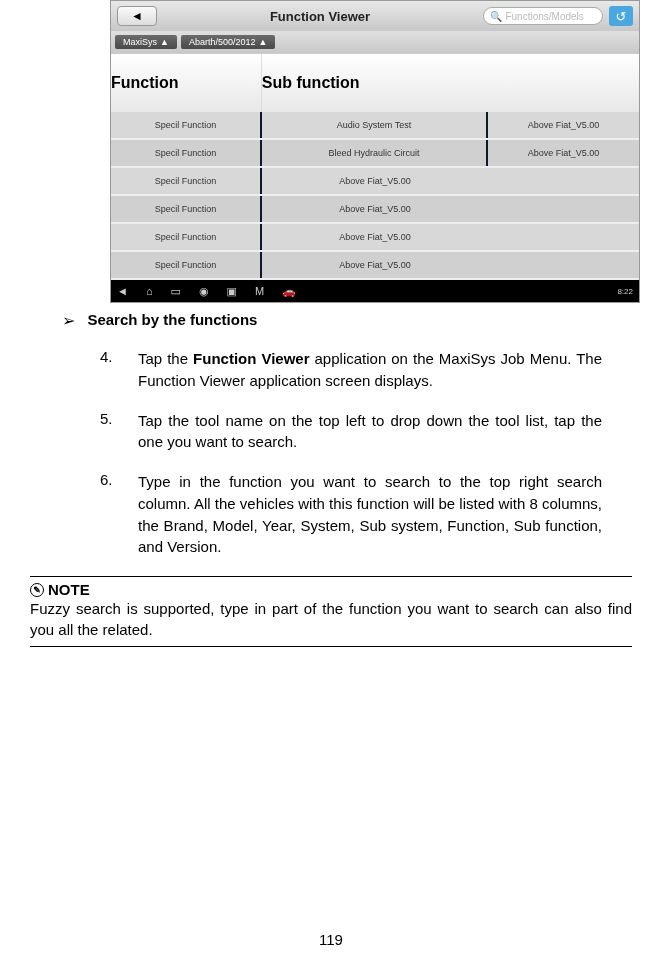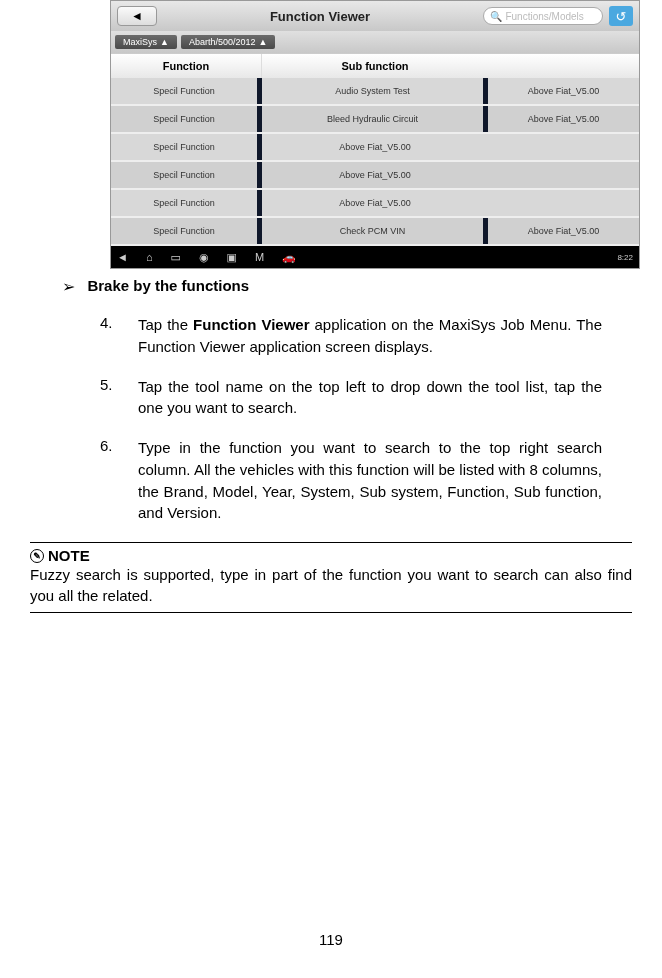--- a/index.html
+++ b/index.html
@@ -90,41 +90,40 @@
       align-items: center;
       gap: 3px;
     }
     .ss-cols {
       display: grid;
       grid-template-columns: 1fr 1.5fr 1fr;
       background: linear-gradient(#fff, #e8e8e8);
       border-top: 1px solid #ccc;
     }
     .ss-col-h {
-      text-align: center;
-      padding: 6px 0;
-      font-size: 11px;
+      padding: 20px 0;
+      font-size: 16px;
       font-weight: bold;
       border-right: 1px solid #ddd;
     }
     .ss-col-h:last-child { border-right: none; }
     .ss-rows { }
     .ss-row {
       display: grid;
       grid-template-columns: 1fr 1.5fr 1fr;
       background: #d8d8d8;
       border-bottom: 2px solid #eee;
     }
     .ss-row:nth-child(even) { background: #d0d0d0; }
     .ss-cell {
       text-align: center;
       padding: 8px 2px;
       font-size: 9px;
       color: #333;
-      border-right: 5px solid #0f172a;
+      border-right: 2px solid #0f172a;
     }
     .ss-cell:last-child { border-right: none; }
     .ss-footer {
       background: #000;
       height: 22px;
       display: flex;
       align-items: center;
       padding: 0 6px;
       gap: 18px;
     }
@@ -265,40 +264,39 @@
       <div class="ss-row">
         <div class="ss-cell">Specil Function</div>
         <div class="ss-cell">Above Fiat_V5.00</div>
       </div>
       <div class="ss-row">
         <div class="ss-cell">Specil Function</div>
         <div class="ss-cell">Above Fiat_V5.00</div>
       </div>
       <div class="ss-row">
         <div class="ss-cell">Specil Function</div>
-        <div class="ss-cell">Check PCM VIN</div>
         <div class="ss-cell">Above Fiat_V5.00</div>
       </div>
     </div>
     <div class="ss-footer">
       <span class="ss-footer-icon">◄</span>
       <span class="ss-footer-icon">⌂</span>
       <span class="ss-footer-icon">▭</span>
       <span class="ss-footer-icon">◉</span>
       <span class="ss-footer-icon">▣</span>
       <span class="ss-footer-icon">M</span>
       <span class="ss-footer-icon">🚗</span>
       <span class="ss-footer-spacer"></span>
       <span class="ss-footer-time">8:22</span>
     </div>
   </div>
 
   <div class="bullet-section">
     <span class="bullet-arrow">➢</span>
-    <span class="bullet-text">Brake by the functions</span>
+    <span class="bullet-text">Search by the functions</span>
   </div>
 
   <div class="ol-list">
     <div class="ol-item">
       <div class="ol-num">4.</div>
       <div class="ol-text"><span>Tap the </span><b>Function Viewer</b><span> application on the MaxiSys Job Menu. The Function Viewer application screen displays.</span></div>
     </div>
     <div class="ol-item">
       <div class="ol-num">5.</div>
       <div class="ol-text"><span>Tap the tool name on the top left to drop down the tool list, tap the one you want to search.</span></div>

